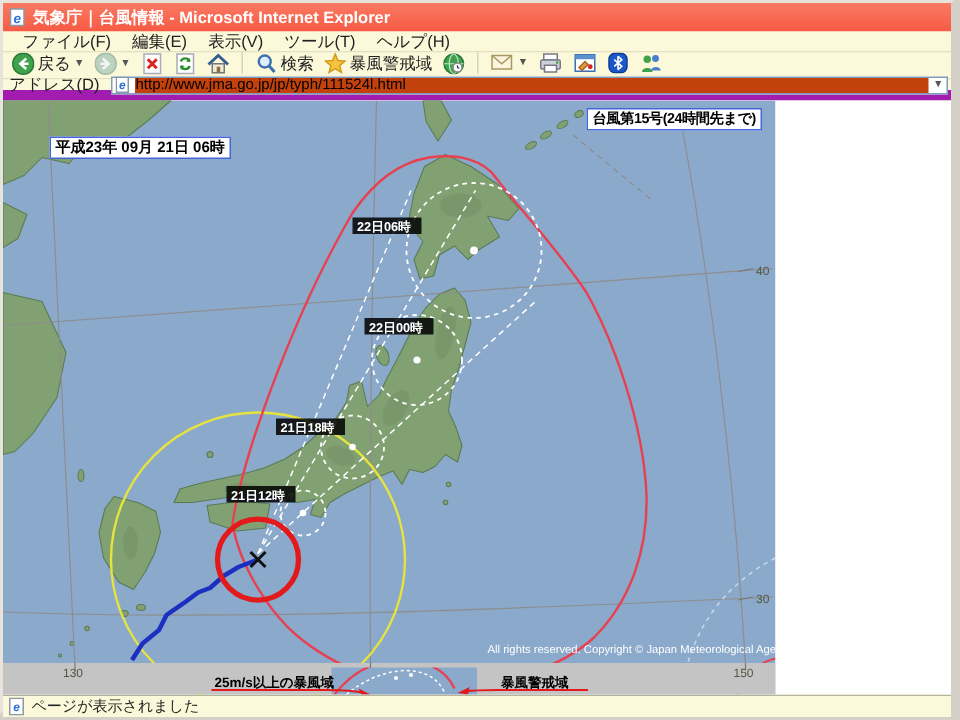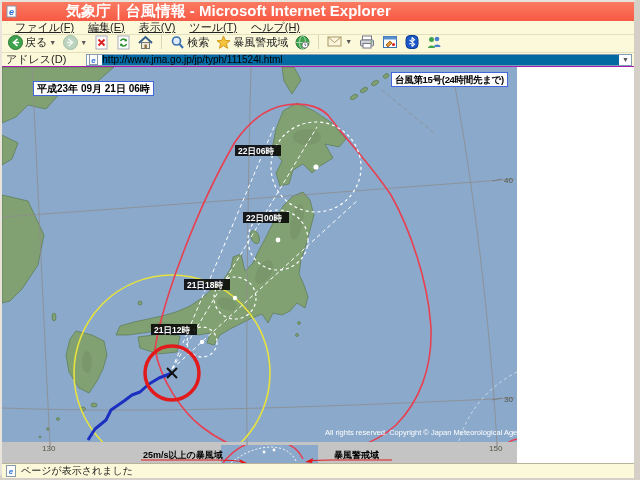--- a/index.html
+++ b/index.html
@@ -2,45 +2,45 @@
 <html><head>
 <meta charset="utf-8">
 <style>
   html,body{margin:0;padding:0;width:640px;height:480px;overflow:hidden;
     font-family:"Liberation Sans","DejaVu Sans",sans-serif;background:#d4d0c8;}
   .window{width:636px;height:476px;border:2px solid #d4d0c8;border-top-color:#e8e4dc;
     border-left-color:#e8e4dc;box-sizing:border-box;background:#fbf9d9;position:relative;}
   
   .titlebar{height:19px;background:linear-gradient(#fa7a62,#f75a44);display:flex;
     align-items:center;padding:0 4px;gap:4px;}
-  .titlebar .title{color:#fff;font-size:15px;font-weight:bold;white-space:nowrap;margin-left:44px;}
+  .titlebar .title{color:#fff;font-size:11px;font-weight:bold;white-space:nowrap;}
   
   .menubar{height:14px;background:#fbf9d9;display:flex;align-items:center;
     padding-left:6px;gap:0;border-bottom:1px solid #e3e0c0;box-sizing:border-box;}
-  .menubar span{font-size:11px;color:#222;padding:0 7px;cursor:default;text-decoration:underline;}
+  .menubar span{font-size:11px;color:#222;padding:0 7px;cursor:default;}
   
   .toolbar{height:18px;background:#fbf9d9;display:flex;align-items:flex-start;
     padding-left:4px;gap:3px;border-bottom:1px solid #e3e0c0;box-sizing:border-box;}
   .tbtn{display:flex;align-items:center;gap:2px;font-size:11px;color:#222;padding:0 2px;cursor:default;}
   .sep{width:1px;height:14px;background:#d8d5b5;margin:0 3px;}
   .drop{font-size:7px;color:#555;}
   .icon{display:inline-block;line-height:0;}
   
   .addressbar{height:14px;background:#fbf9d9;display:flex;align-items:center;
-    padding:0 2px 0 4px;gap:20px;border-bottom:1px solid #a21caf;box-sizing:border-box;}
+    padding:0 2px 0 4px;gap:8px;border-bottom:7px solid #a21caf;box-sizing:border-box;}
   .addressbar .lbl{font-size:11px;color:#222;white-space:nowrap;}
   .addrfield{flex:1;height:12px;background:#fff;border:1px solid #7f9db9;
     display:flex;align-items:center;gap:3px;padding:0 2px;box-sizing:border-box;}
   .addrfield input{flex:1;border:none;outline:none;font-size:10px;height:10px;
-    font-family:"Liberation Sans",sans-serif;padding:0;background:#0369a1;color:#000;}
+    font-family:"Liberation Sans",sans-serif;padding:0;background:#c2410c;color:#000;}
   
   .content{height:396px;background:#fff;position:relative;}
   .maplabel{position:absolute;background:#fff;border:1px solid #4466dd;color:#000;
     font-weight:bold;font-size:10px;line-height:13px;padding:0 3px;white-space:nowrap;}
-  #lbl-datetime{left:31px;top:14px;}
+  #lbl-datetime{left:31px;top:24px;}
   #lbl-typhoon{left:389px;top:5px;font-size:9.5px;letter-spacing:-0.3px;}
   
   .statusbar{height:15px;background:#fbf9d9;border-top:1px solid #b8b49a;
     display:flex;align-items:center;gap:4px;padding-left:4px;box-sizing:border-box;}
   .statusbar .stxt{font-size:10px;color:#222;}
   svg text{font-family:"Liberation Sans","DejaVu Sans",sans-serif;}
 </style>
 </head>
 <body>
 

